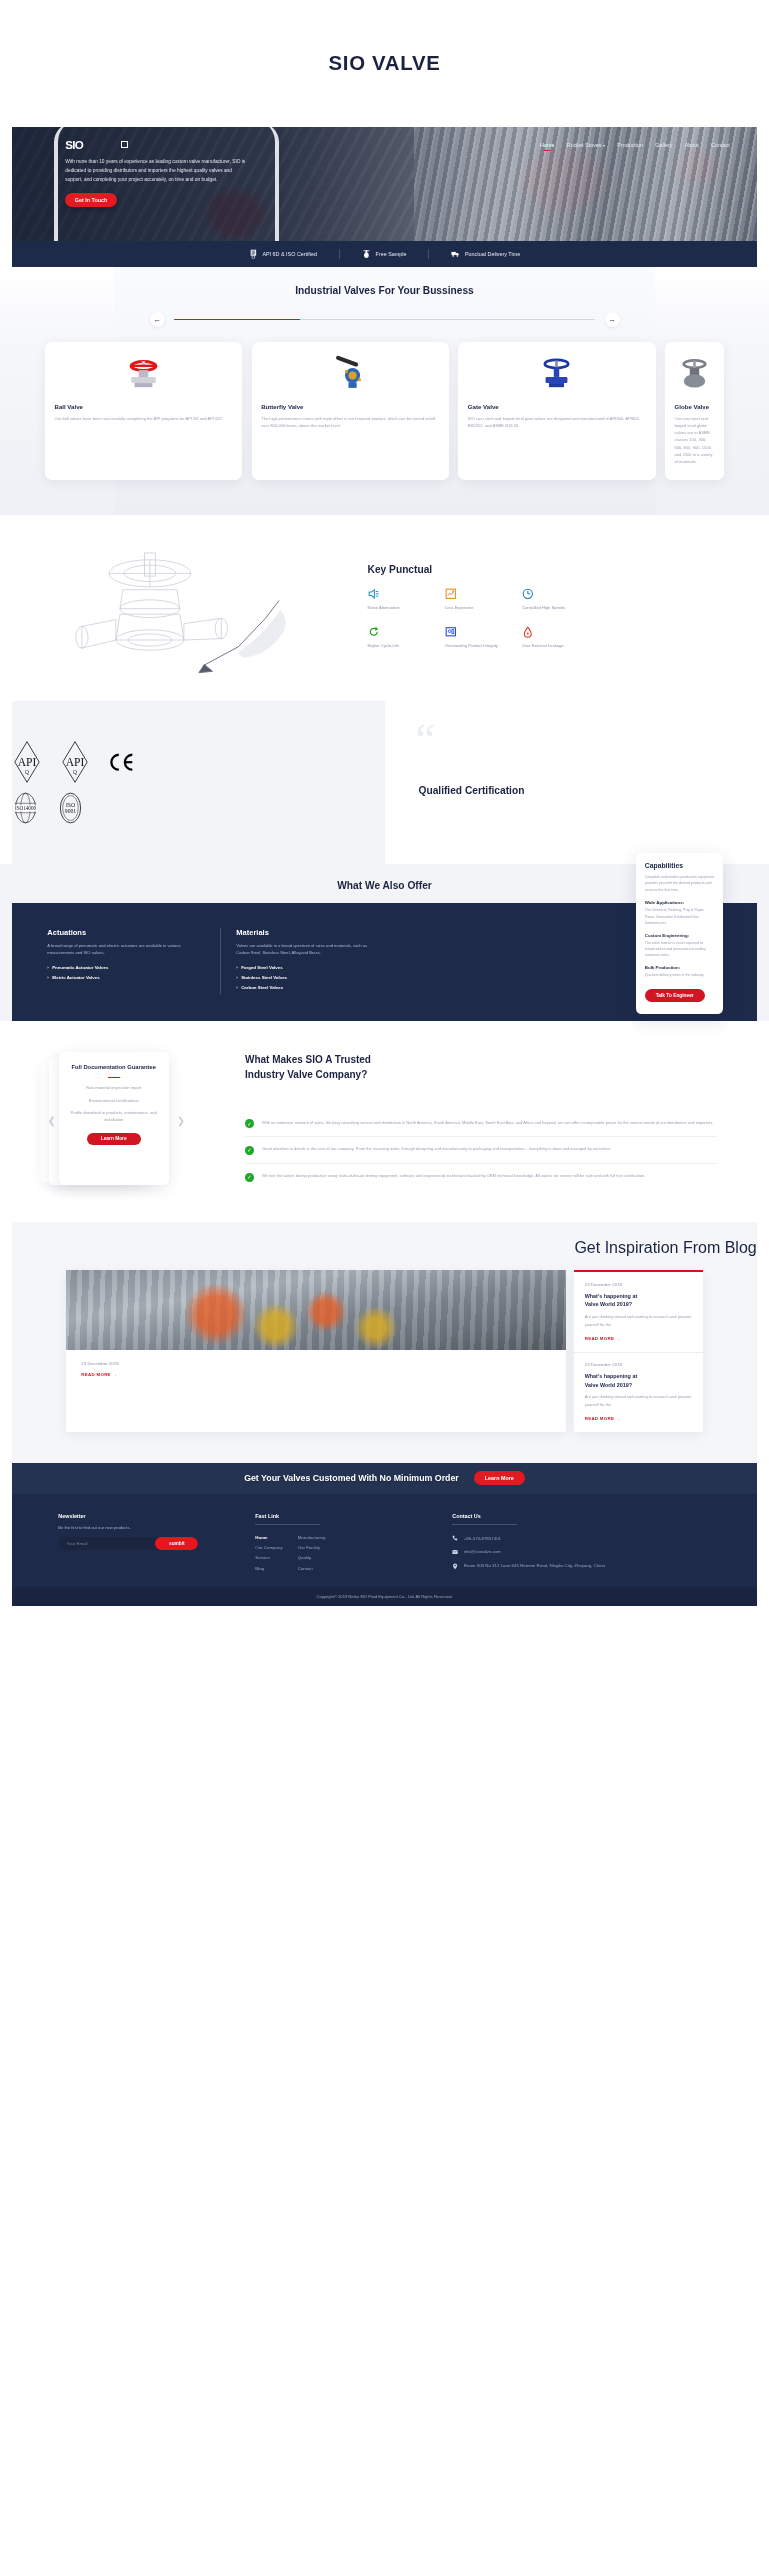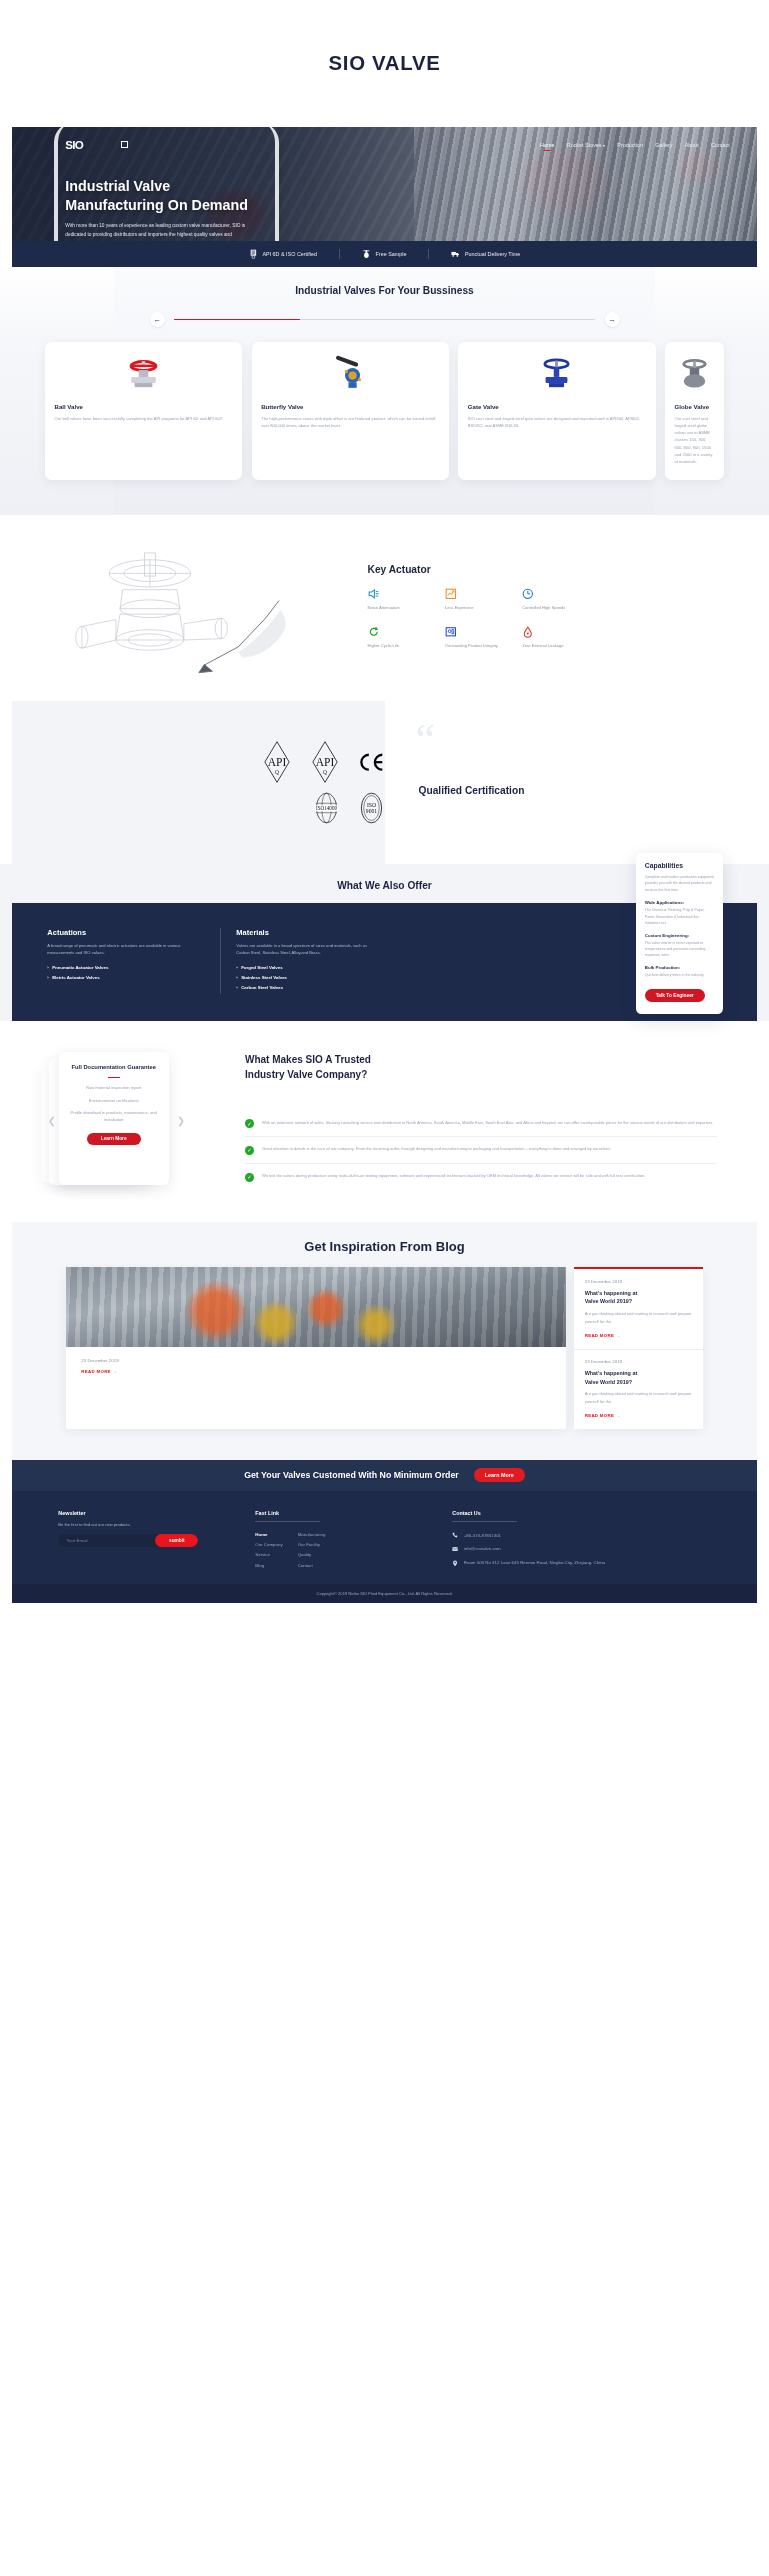--- a/index.html
+++ b/index.html
@@ -128,21 +128,21 @@
   .features { padding: 23px 0 16.3px; display:flex; align-items:center; }
   .sketch { width:354px; padding-left:34px; }
   .feat-right { width:354px; padding-left:13.6px;}
   .feat-title { font-size:10.2px; font-weight:bold; color:#1b2341; margin-bottom:12.3px; }
   .feat-grid { display:grid; grid-template-columns: repeat(3, 1fr); row-gap:15px; column-gap:6.8px; width:225px;}
   .feat-item .ficon { width:11.6px; height:11.6px; display:block; margin-bottom:5.4px; }
   .feat-item .flabel { font-size:4.1px; line-height:1.6; color:#8d93a8; }
 
   
   .cert { display:flex; height:163px; margin: 8.2px 12.3px 0; }
-  .cert-left { width:50%; background:#f2f4f8; display:flex; flex-direction:column; align-items:flex-end; justify-content:center; gap:6px;}
+  .cert-left { width:50%; background:#f2f4f8; display:flex; flex-direction:column; align-items:flex-start; justify-content:center; gap:6px;}
   .cert-row1 { display:flex; align-items:center; gap:17.7px; }
   .cert-row2 { display:flex; align-items:center; gap:17.7px; }
   .cert-right { width:50%; background:#fff; position:relative; display:flex; align-items:center; }
   .quote-mark { position:absolute; left:31px; top:17.7px; font-size:44px; color:#e9ecf3; font-family:"Liberation Serif",serif; line-height:1; }
   .cert-title { position:relative; font-size:10.2px; font-weight:bold; color:#1b2341; padding-left:34px; margin-top:17.7px;}
 
   
   .offer { position:relative; background:#f2f4f8; padding-top:9.5px; }
   .offer-title { text-align:center; font-size:10.2px; font-weight:bold; color:#1b2341; padding: 6.8px 0 12.3px; }
   .offer-band { margin:0 12.3px; background:#1e2a4a; padding: 24.5px 0 27px; }
@@ -185,21 +185,21 @@
 
   .trusted-right { flex:1; padding-right:52px; }
   .trusted-h2 { font-size:10px; font-weight:bold; color:#1b2341; line-height:1.5; margin-bottom:28px;}
   .tr-item { display:flex; gap:8.2px; padding:8.2px 0; }
   .tr-item + .tr-item { border-top:0.7px solid #eceef3; }
   .tick { flex:0 0 auto; width:8.8px; height:8.8px; border-radius:50%; background:#1fa828; color:#fff; font-size:5.4px; display:flex; align-items:center; justify-content:center; margin-top:0.7px;}
   .tr-text { font-size:4px; line-height:1.95; color:#9aa0b4; }
 
   
   .blog { margin: 0 12.3px; background:#f4f6f9; padding: 16.3px 0 31px; }
-  .blog-title { text-align:center; font-size:13px; font-weight:bold; color:#1b2341; margin-bottom:13.6px; }
+  .blog-title { text-align:right; font-size:16px; font-weight:normal; color:#1b2341; margin-bottom:13.6px; }
   .blog-grid { display:flex; gap:8.2px; padding: 0 54px; }
   .blog-main { flex:1 1 0; background:#fff; box-shadow:0 2.7px 11px rgba(30,40,70,.07); }
   .blog-photo {
     height:80px;
     background:
       radial-gradient(circle at 30% 55%, rgba(235,90,30,.75) 0 5%, rgba(0,0,0,0) 9%),
       radial-gradient(circle at 52% 52%, rgba(235,90,30,.75) 0 4%, rgba(0,0,0,0) 8%),
       radial-gradient(circle at 42% 70%, rgba(214,170,40,.85) 0 4%, rgba(0,0,0,0) 8%),
       radial-gradient(circle at 62% 72%, rgba(214,170,40,.85) 0 3%, rgba(0,0,0,0) 7%),
       repeating-linear-gradient(92deg, rgba(255,255,255,.16) 0 4.8px, rgba(90,100,115,.16) 4.8px 11.6px),
@@ -263,24 +263,20 @@
         <div class="nav-links">
           <span class="nav-link active"><span>Home</span></span>
           <span class="nav-link"><span>Rocket Stoves</span><span class="caret">▾</span></span>
           <span class="nav-link"><span>Production</span></span>
           <span class="nav-link"><span>Gallery</span></span>
           <span class="nav-link"><span>About</span></span>
           <span class="nav-link"><span>Contact</span></span>
         </div>
       </div>
 
-      <div class="hero-h1">
-        <div>Industrial Valve</div>
-        <div>Manufacturing On Demand</div>
-      </div>
       <div class="hero-p">With more than 10 years of experience as leading custom valve manufacturer, SIO is dedicated to providing distributors and importers the highest quality valves and support, and completing your project accurately, on time and on budget.</div>
       <button class="btn-red hero-btn">Get In Touch</button>
     </div>
 
     <div class="hero-strip">
       <div class="strip-item">
         <svg class="strip-icon" viewBox="0 0 16 18">
           <rect x="3" y="1" width="10" height="11" fill="#fff" opacity=".9"></rect>
           <g stroke="#1e2a4a" stroke-width="1">
               <line x1="5" y1="3.5" x2="11" y2="3.5"></line>
@@ -405,21 +401,21 @@
       </g>
       <g fill="none" stroke="#6d7280" stroke-width="1.4">
         <path d="M248 188 L300 160 L340 118 L360 92"></path>
         <path d="M250 186 L242 198 L262 196 Z" fill="#555a66"></path>
       </g>
       <path d="M300 168 q34 -22 62 -62 q14 18 2 36 q-22 32 -58 34 z" fill="#e8eaef" opacity=".85"></path>
     </svg>
   </div>
 
   <div class="feat-right">
-    <div class="feat-title">Key Actuator</div>
+    <div class="feat-title">Key Punctual</div>
     <div class="feat-grid">
 
       <div class="feat-item">
         <svg class="ficon" viewBox="0 0 20 20">
           <path d="M2 7h4l5-4v14l-5-4H2z" fill="none" stroke="#1b8fd4" stroke-width="1.8"></path>
           <g stroke="#1b8fd4" stroke-width="1.6" stroke-linecap="round">
               <line x1="14" y1="6" x2="17" y2="6"></line>
               <line x1="14" y1="10" x2="18" y2="10"></line>
               <line x1="14" y1="14" x2="17" y2="14"></line>
             </g>

